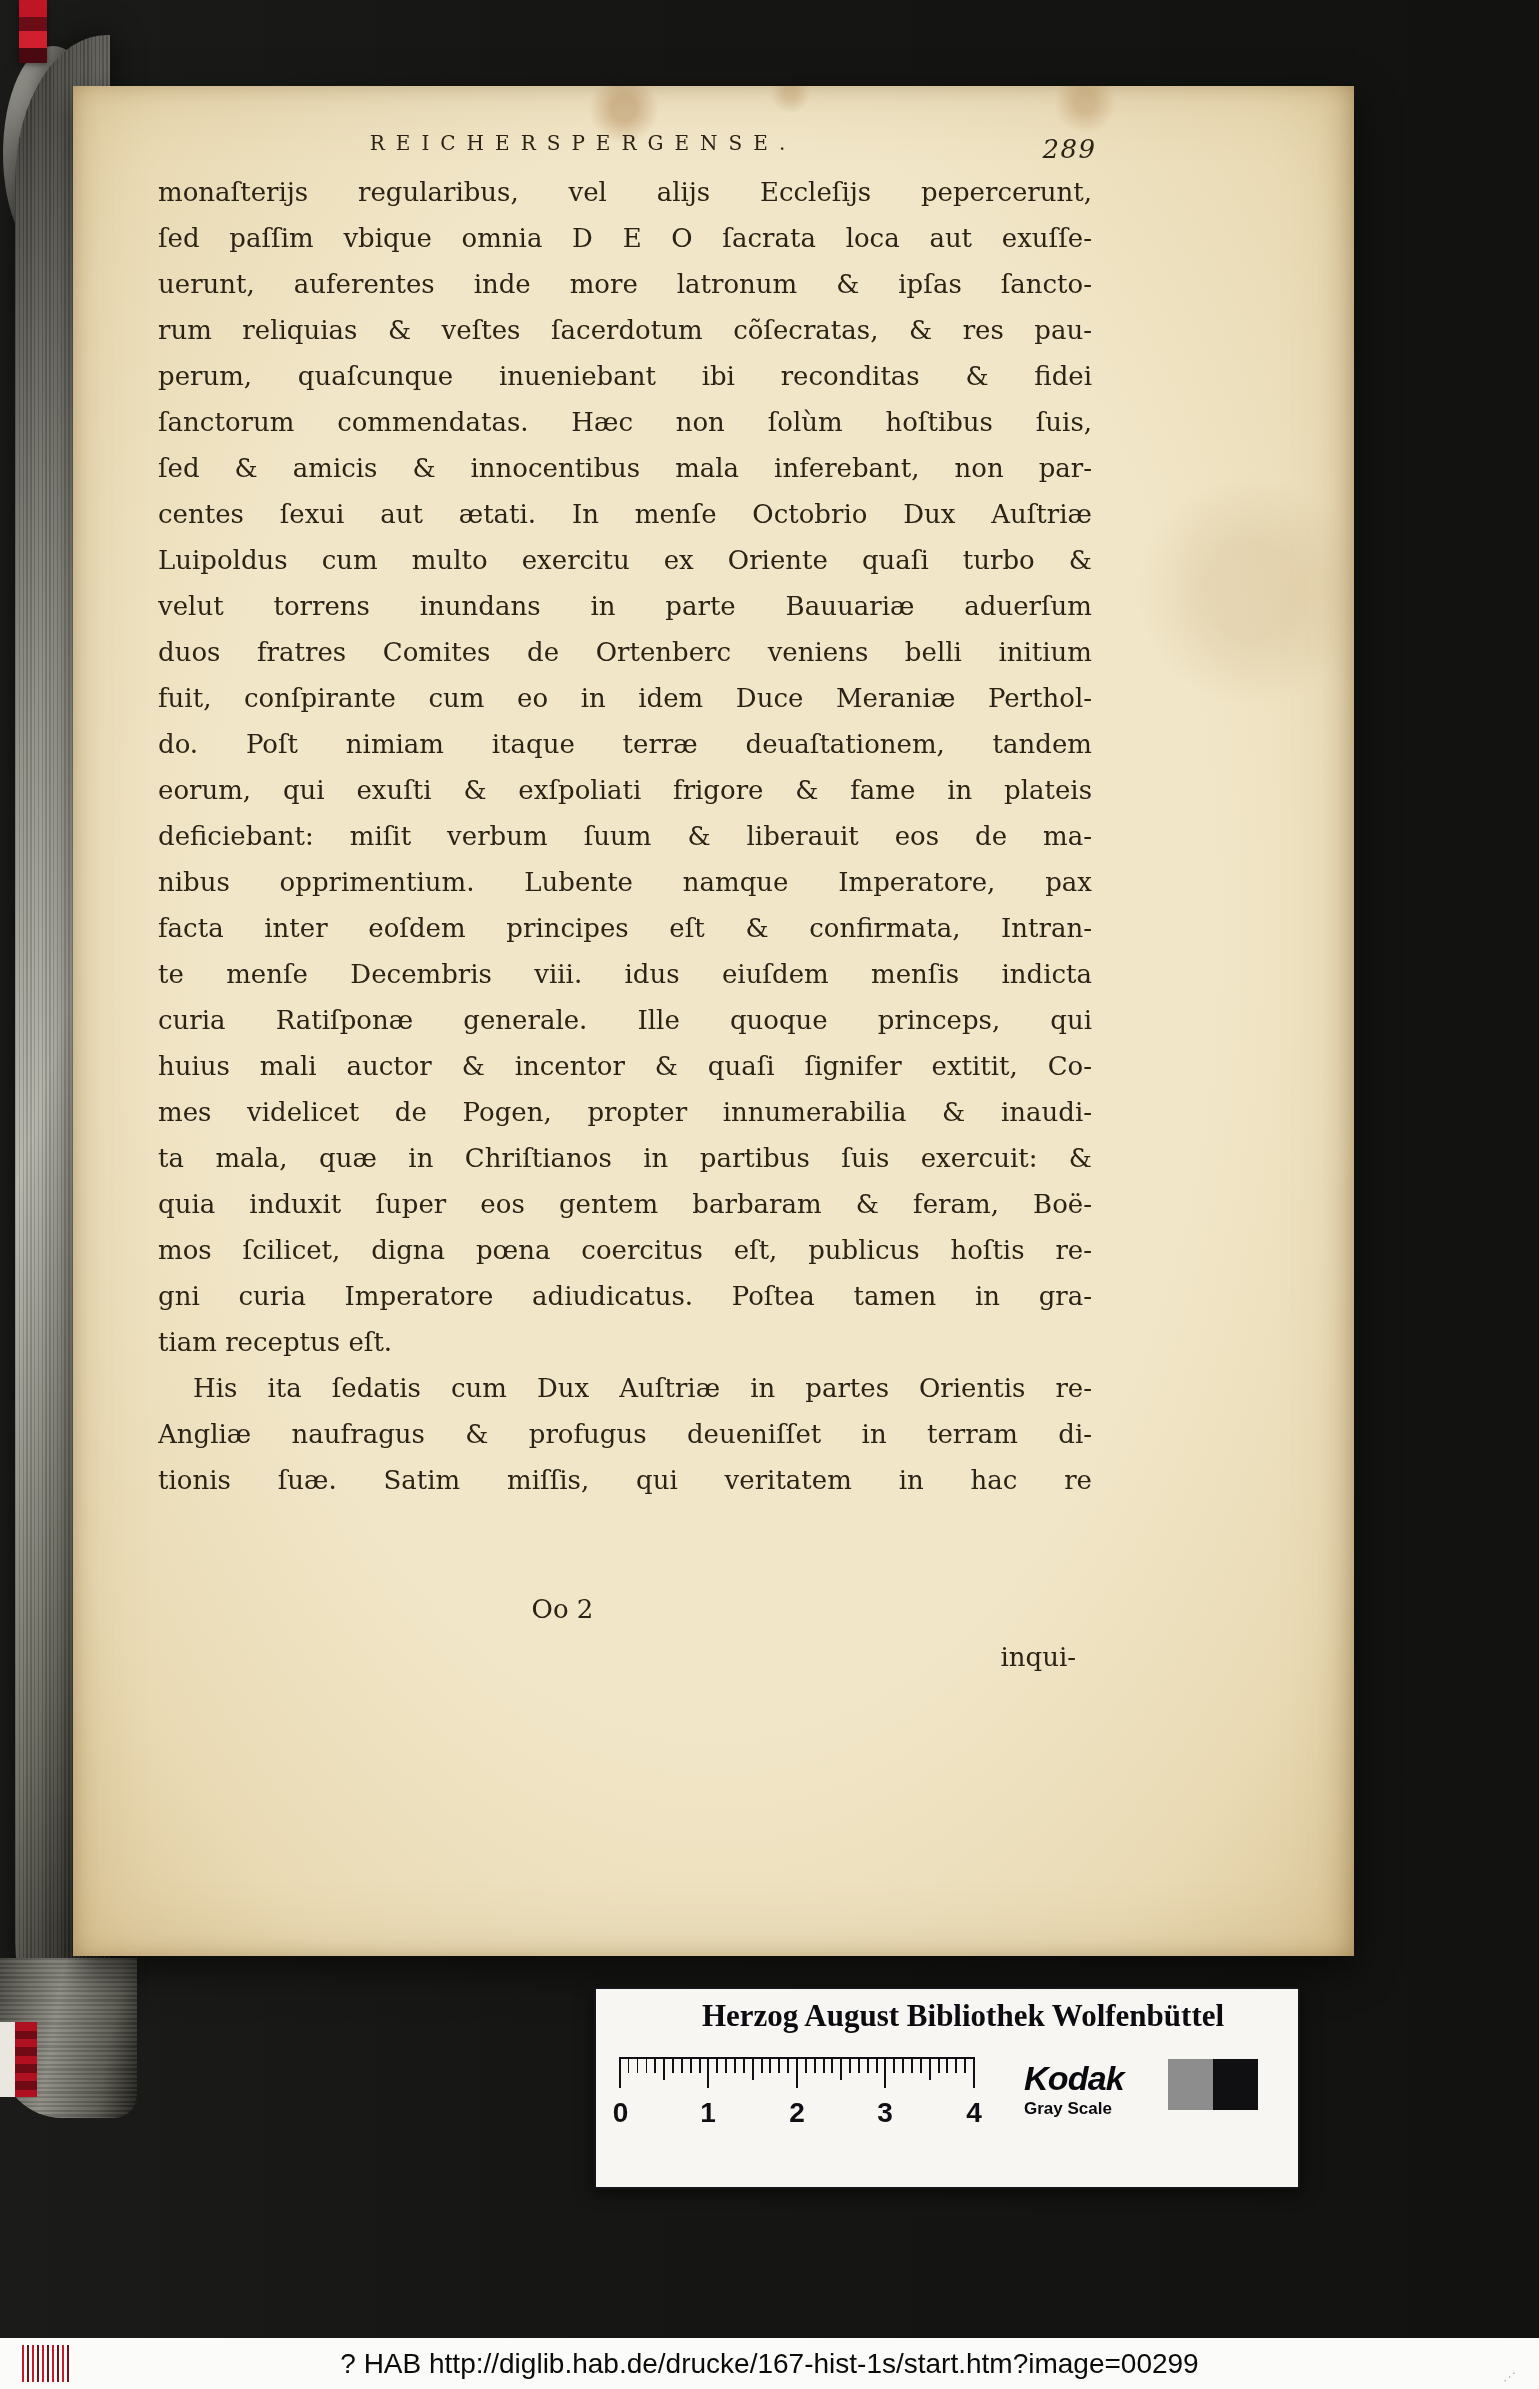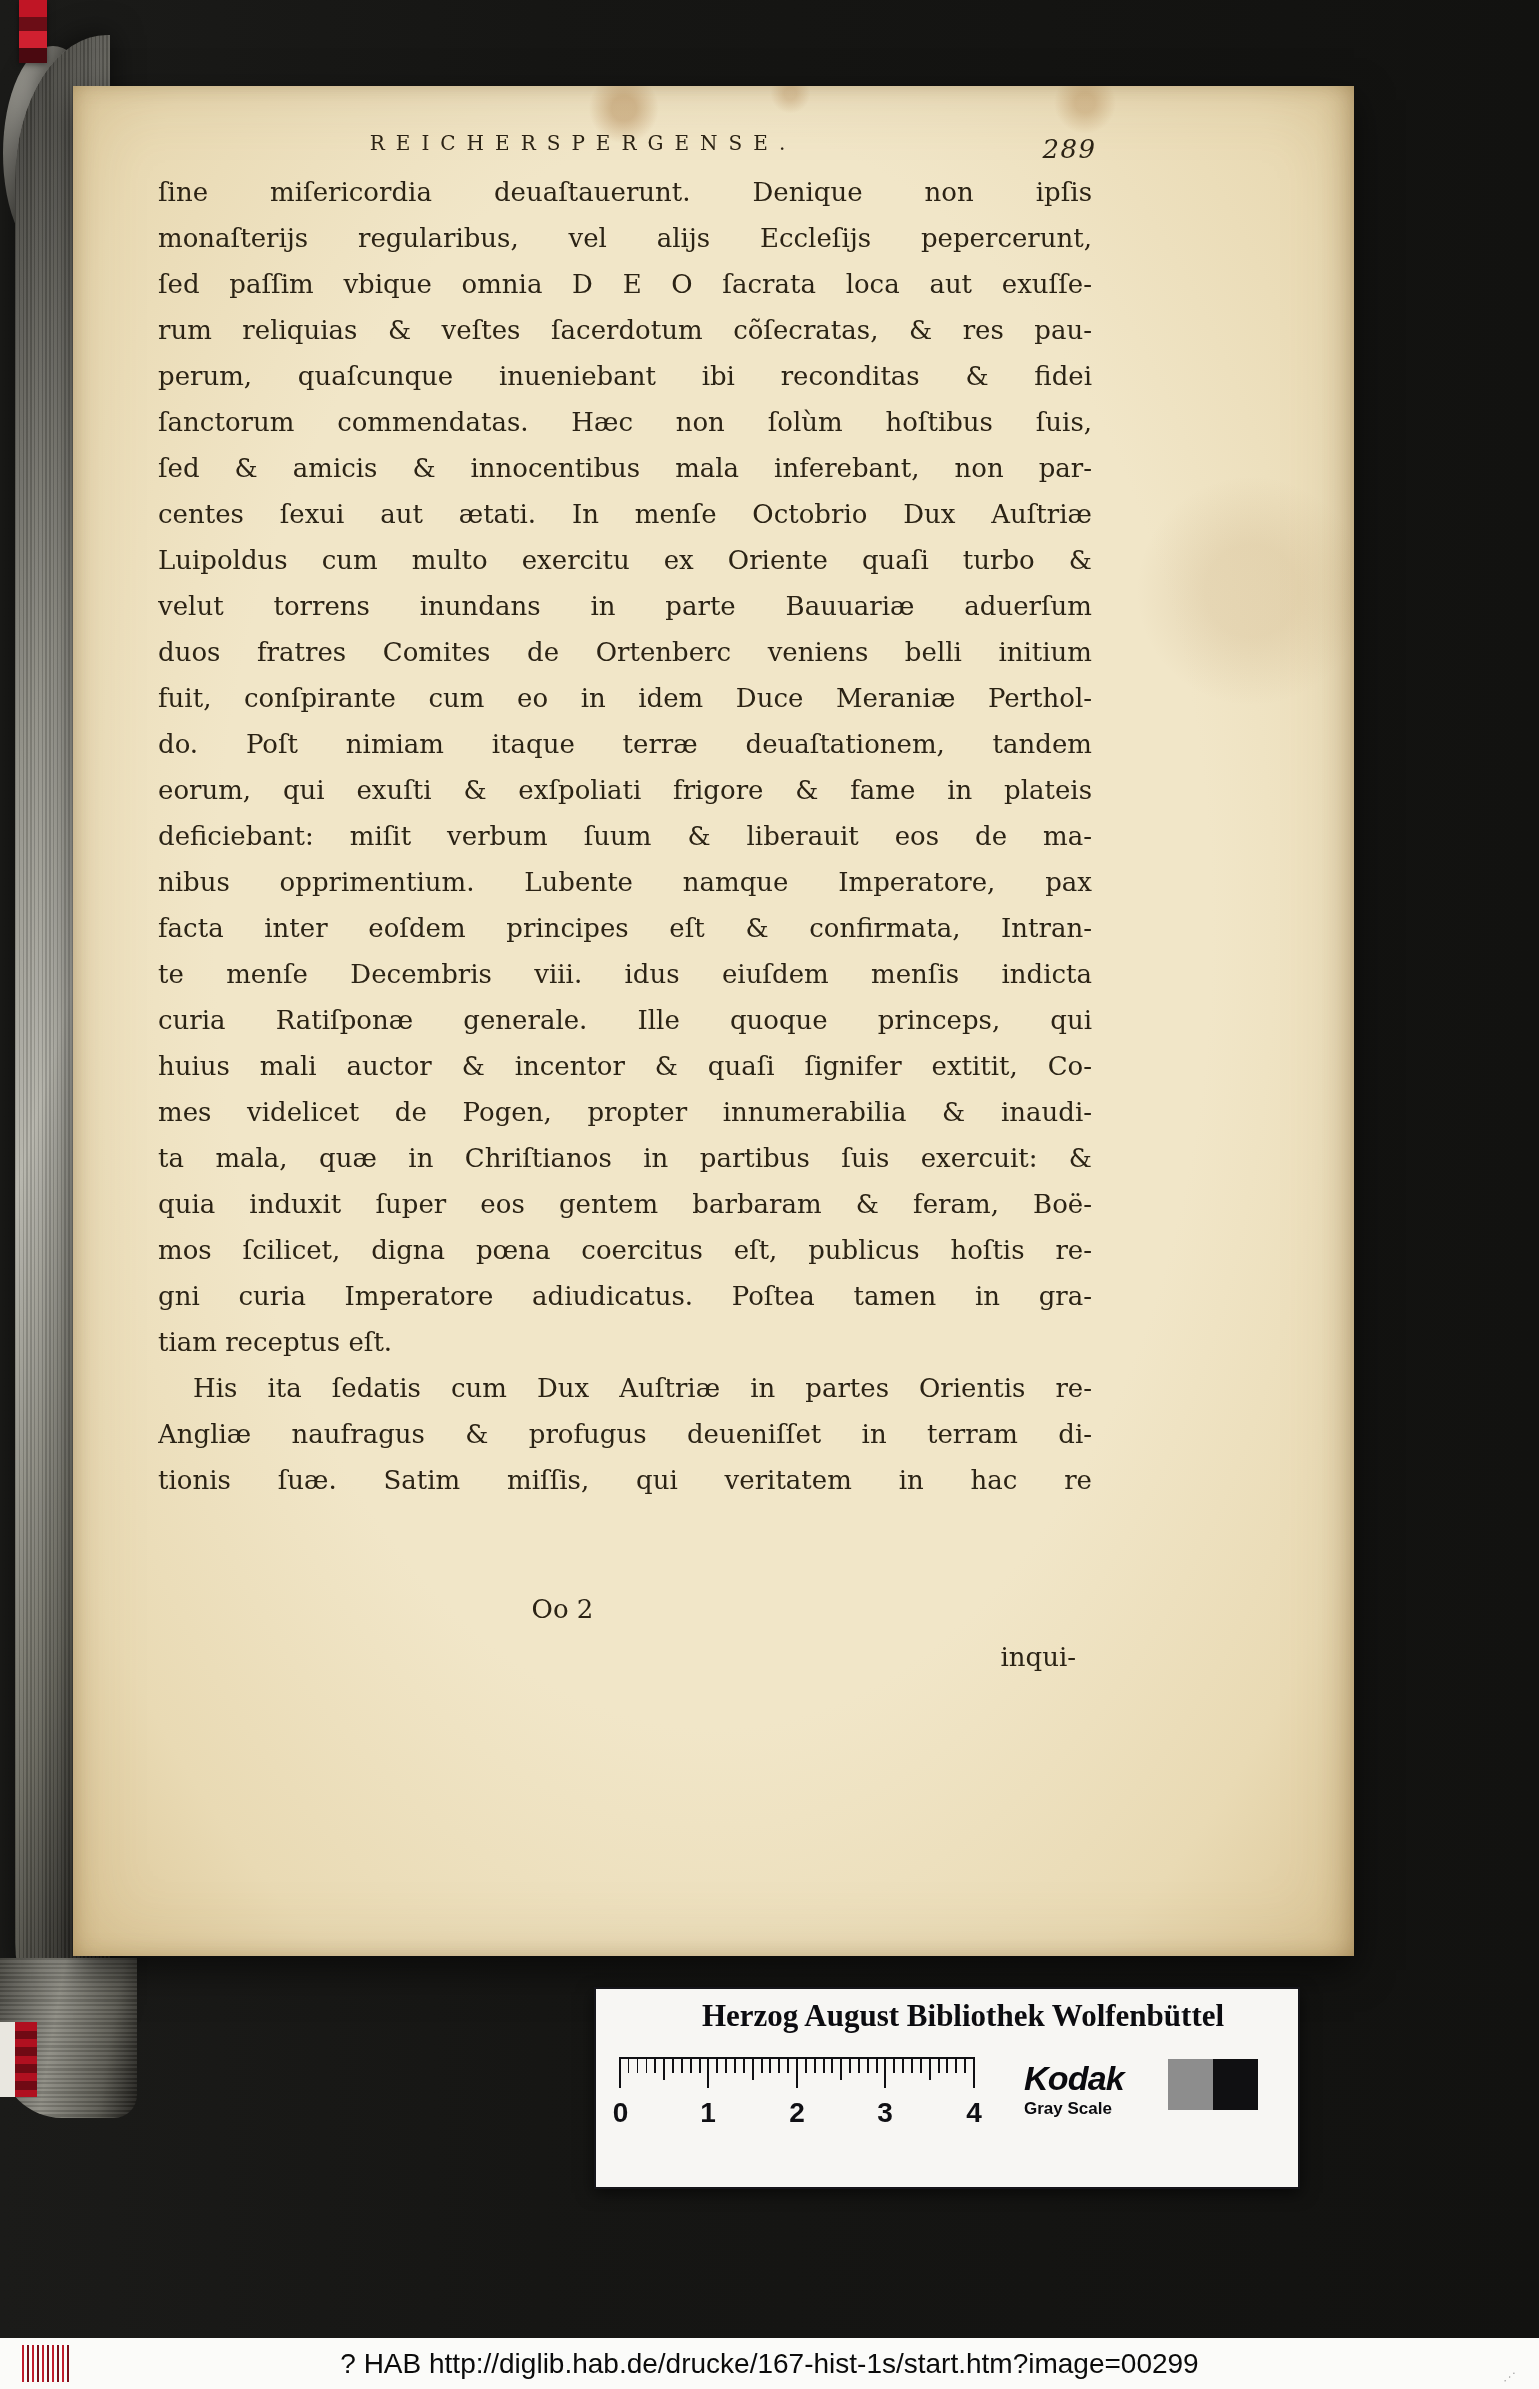--- a/index.html
+++ b/index.html
@@ -283,23 +283,23 @@
   <div class="page">
     <div class="page-inner">
 
       <div class="page-header">
         <span class="header-title">REICHERSPERGENSE.</span>
         <span class="page-number">289</span>
       </div>
 
       <div class="text-lines">
 
-      <div class="line">ſine miſericordia deuaſtauerunt. Denique non ipſis</div>
           <div class="line">monaſterijs regularibus, vel alijs Eccleſijs pepercerunt,</div>
           <div class="line">ſed paſſim vbique omnia D E O ſacrata loca aut exuſſe-</div>
+          <div class="line">uerunt, auferentes inde more latronum &amp; ipſas ſancto-</div>
           <div class="line">rum reliquias &amp; veſtes ſacerdotum cõſecratas, &amp; res pau-</div>
           <div class="line">perum, quaſcunque inueniebant ibi reconditas &amp; fidei</div>
           <div class="line">ſanctorum commendatas. Hæc non ſolùm hoſtibus ſuis,</div>
           <div class="line">ſed &amp; amicis &amp; innocentibus mala inferebant, non par-</div>
           <div class="line">centes ſexui aut ætati. In menſe Octobrio Dux Auſtriæ</div>
           <div class="line">Luipoldus cum multo exercitu ex Oriente quaſi turbo &amp;</div>
           <div class="line">velut torrens inundans in parte Bauuariæ aduerſum</div>
           <div class="line">duos fratres Comites de Ortenberc veniens belli initium</div>
           <div class="line">fuit, conſpirante cum eo in idem Duce Meraniæ Perthol-</div>
           <div class="line">do. Poſt nimiam itaque terræ deuaſtationem, tandem</div>

